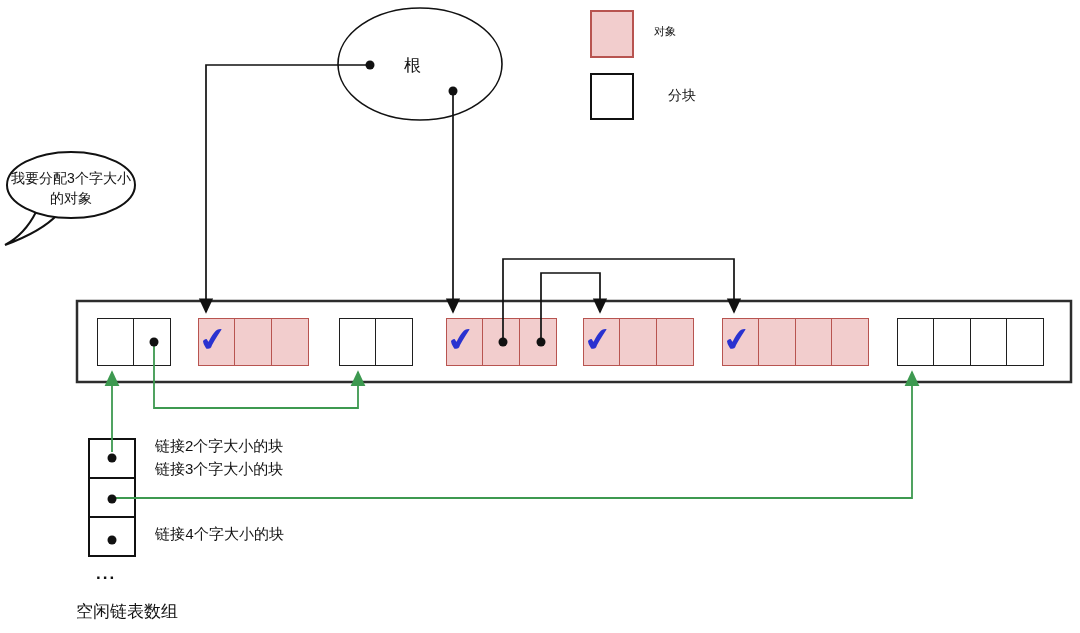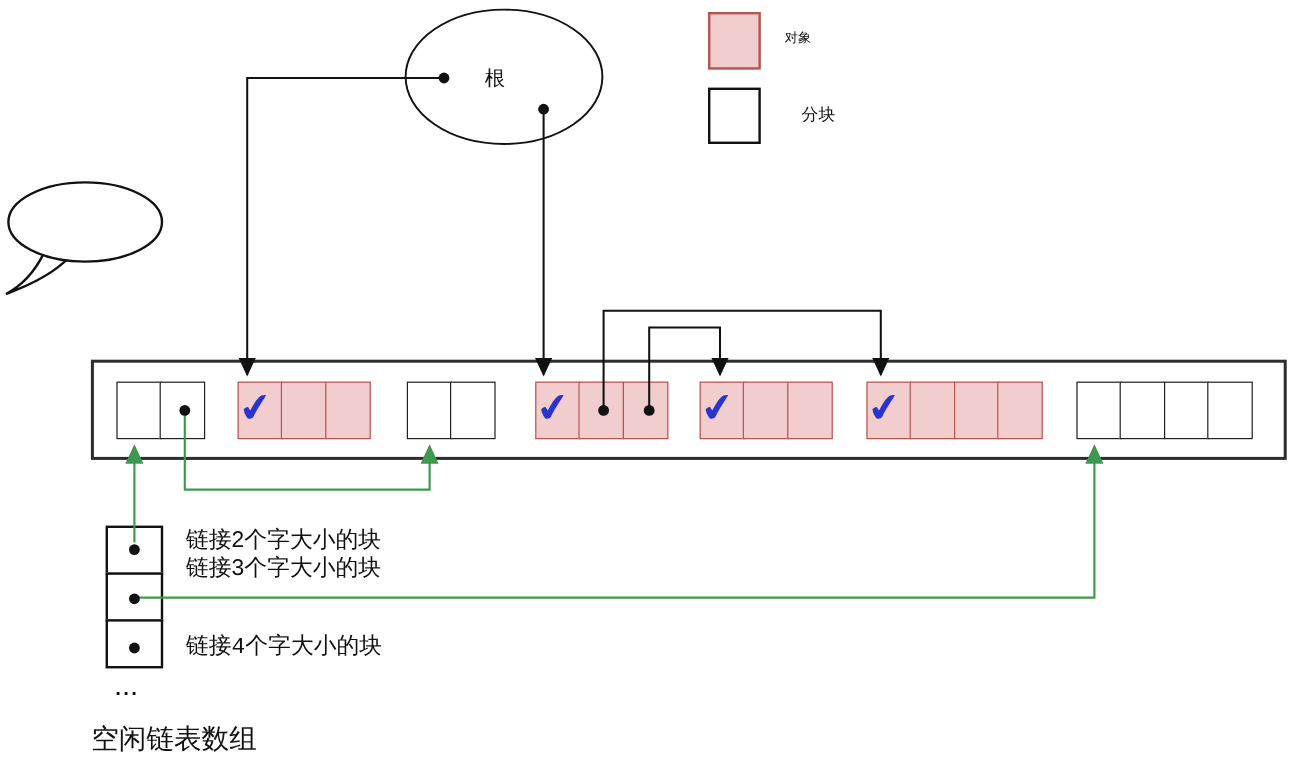--- a/index.html
+++ b/index.html
@@ -27,26 +27,26 @@
   
   .txt{position:absolute;white-space:nowrap;}
   #root-label{left:404px;top:54px;font-size:17px;}
   #bubble-text{left:6px;top:168px;width:130px;white-space:normal;text-align:center;
                font-size:14px;line-height:20px;}
   .legend-swatch{position:absolute;left:590px;width:44px;height:48px;box-sizing:border-box;}
   #legend-swatch-object{top:10px;background:var(--obj-fill,#f2cdcd);border:2px solid var(--obj-stroke,#b85450);}
   #legend-swatch-chunk{top:73px;height:47px;background:#fff;border:2px solid #111;}
   #legend-label-object{left:654px;top:24px;font-size:11px;}
   #legend-label-chunk{left:624px;top:87px;font-size:14px;margin-left:44px;}
-  .fl-label{left:155px;font-size:19px;}
+  .fl-label{left:155px;font-size:15px;}
   #fl-label-0{top:437px;}
   #fl-label-1{top:460px;}
   #fl-label-2{top:525px;font-family:Liberation Mono, monospace;}
   #fl-ellipsis{left:96px;top:564px;font-size:17px;font-weight:bold;letter-spacing:2px;}
-  #fl-caption{left:76px;top:600px;font-size:23px;}
+  #fl-caption{left:76px;top:600px;font-size:17px;}
 </style>
 </head>
 <body>
 
 <div id="canvas">
 
   <div id="cells-layer">
       <div class="cell-group group-chunk" style="left: 97px;">
         <div class="cell"></div>
         <div class="cell"></div>
@@ -129,20 +129,21 @@
     <circle cx="541" cy="342" r="4.5" fill="#111"></circle>
     <circle cx="154" cy="342" r="4.5" fill="#111"></circle>
     <circle cx="112" cy="458" r="4.5" fill="#111"></circle>
     <circle cx="112" cy="499" r="4.5" fill="#111"></circle>
     <circle cx="112" cy="540" r="4.5" fill="#111"></circle>
   </svg>
 
   <div id="text-layer">
     <div class="txt" id="root-label">根</div>
 
+    <div class="txt" id="bubble-text">我要分配3个字大小的对象</div>
 
     <div class="legend-swatch" id="legend-swatch-object"></div>
     <div class="txt" id="legend-label-object">对象</div>
 
     <div class="legend-swatch" id="legend-swatch-chunk"></div>
     <div class="txt" id="legend-label-chunk">分块</div>
 
     <div class="txt fl-label" id="fl-label-0">链接2个字大小的块</div>
     <div class="txt fl-label" id="fl-label-1">链接3个字大小的块</div>
     <div class="txt fl-label" id="fl-label-2">链接4个字大小的块</div>

